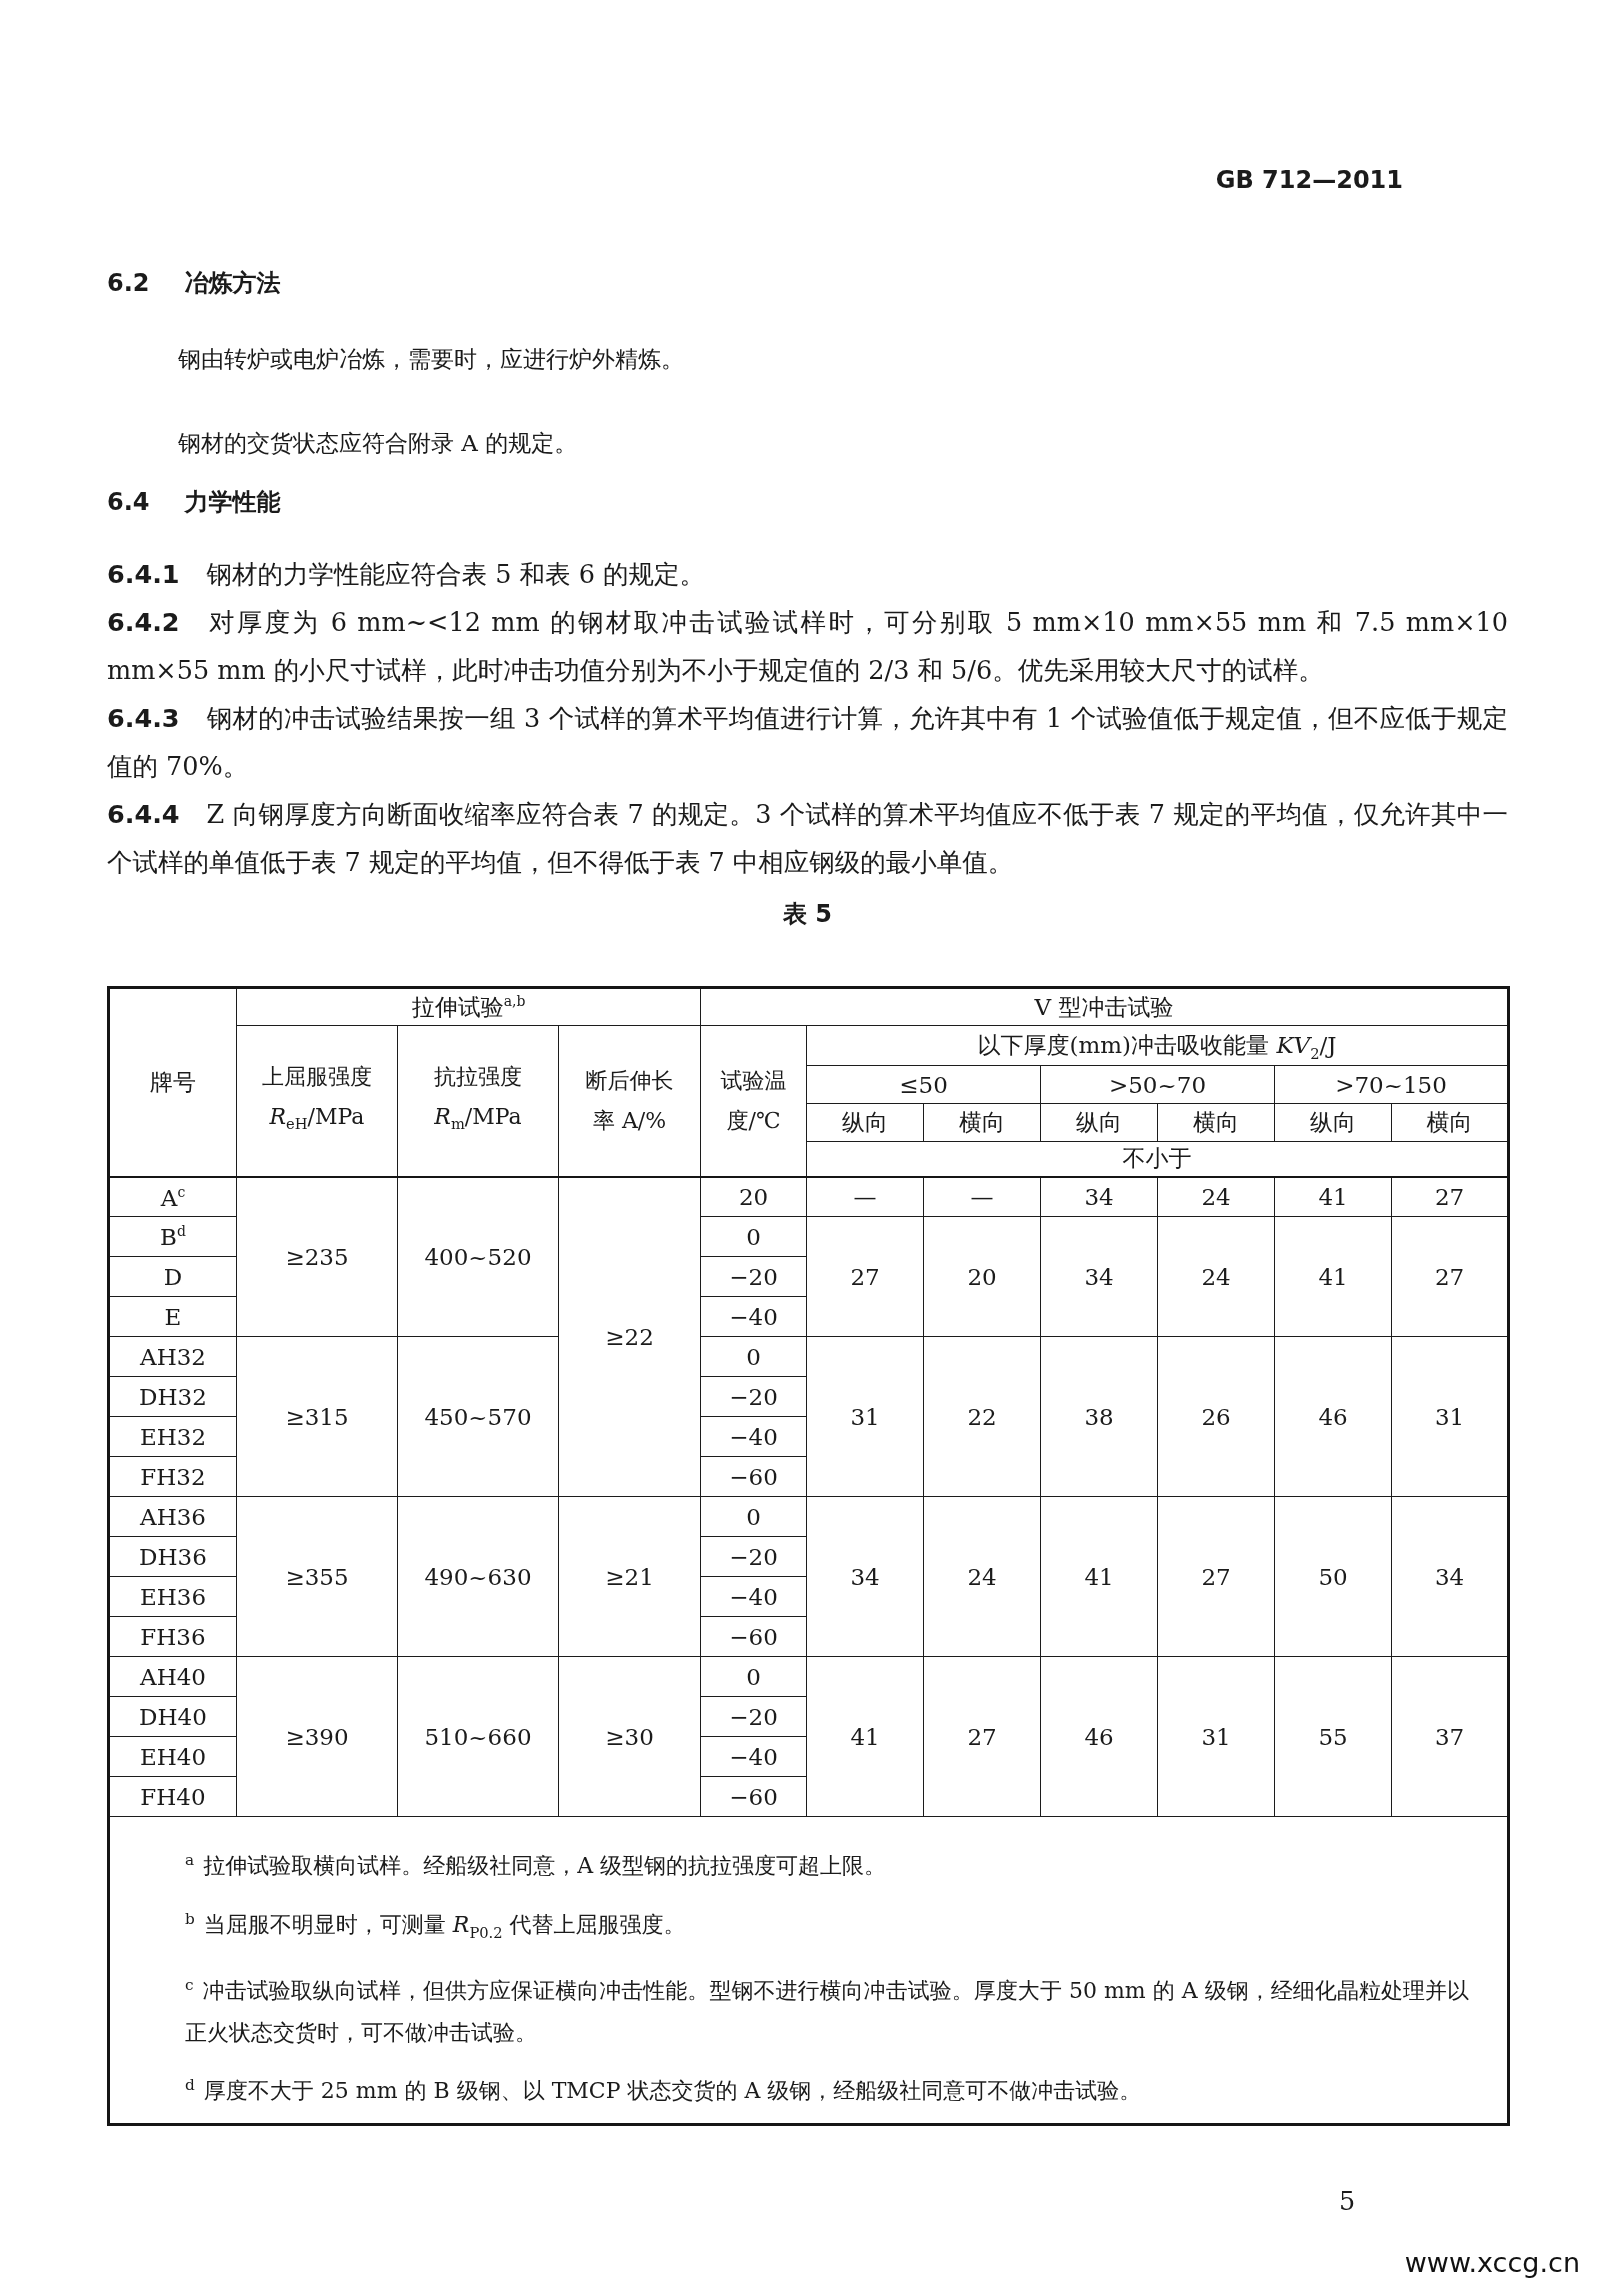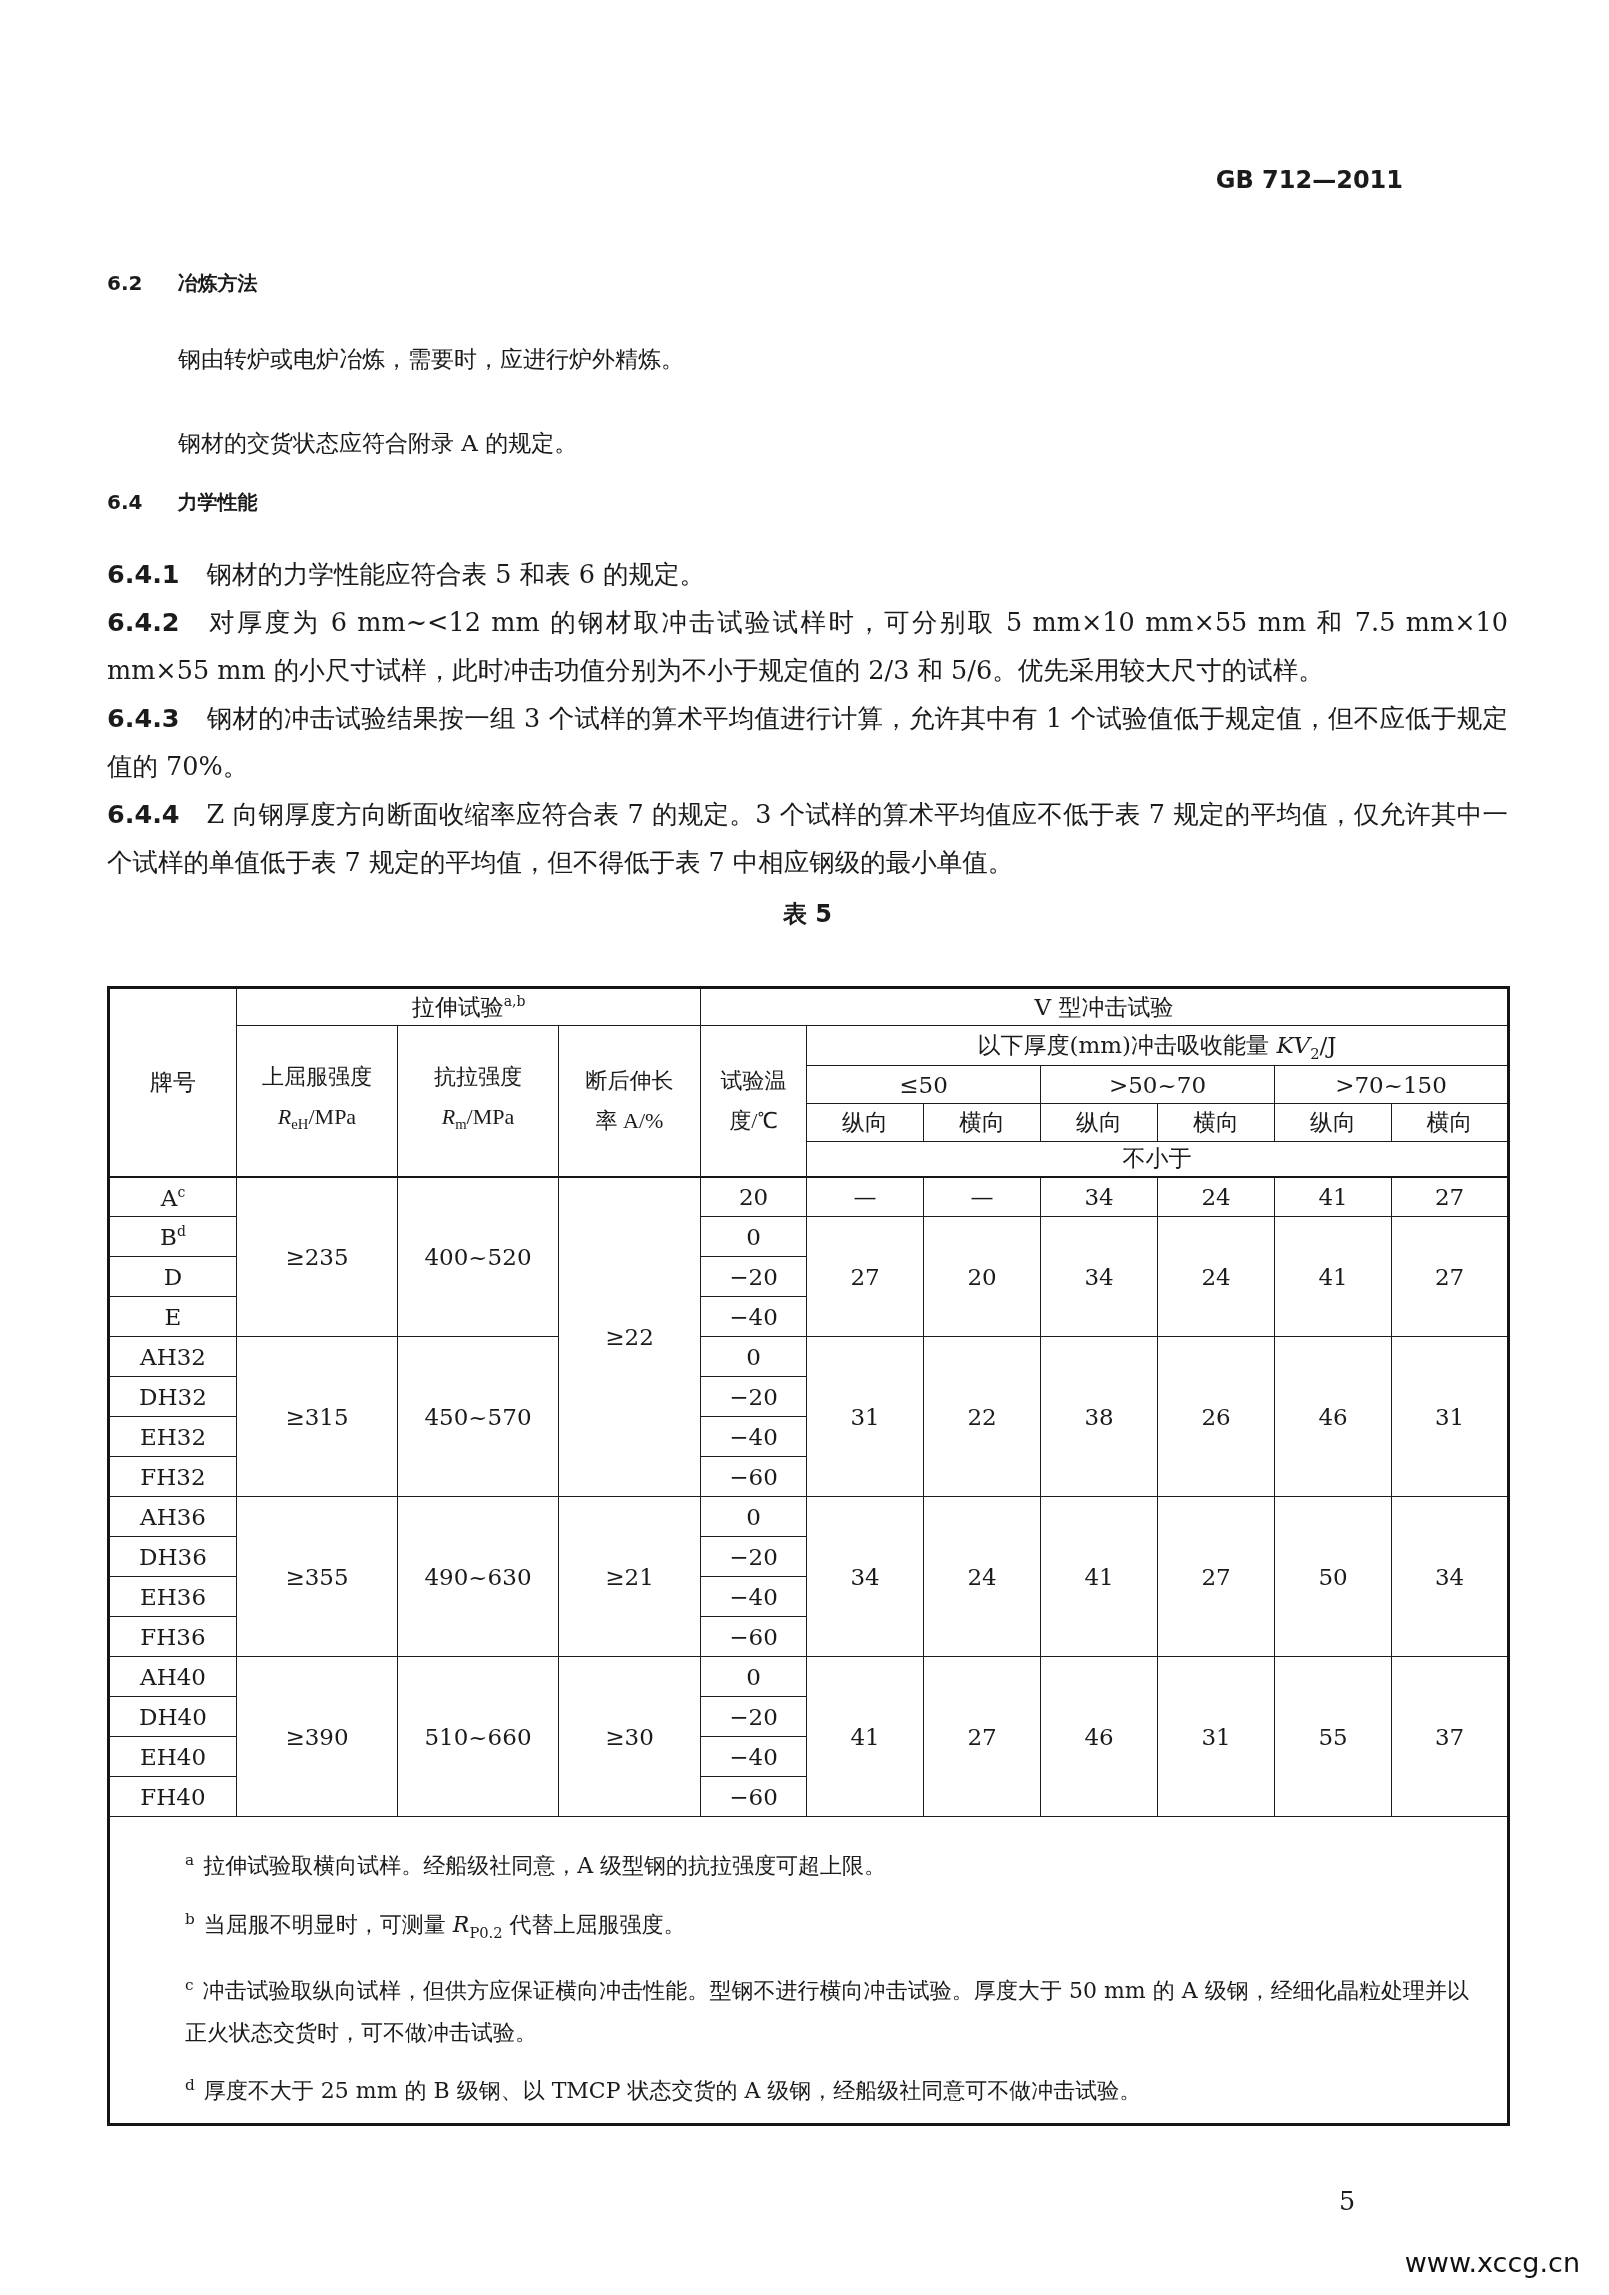--- a/index.html
+++ b/index.html
@@ -19,21 +19,21 @@
     padding-right: 105px;
     font-family: "DejaVu Sans", "Liberation Sans", sans-serif;
     font-weight: bold;
     font-size: 24px;
     line-height: 34px;
   }
 
   .sec-h {
     font-family: "DejaVu Sans", "Liberation Sans", sans-serif;
     font-weight: bold;
-    font-size: 20px;
+    font-size: 24px;
     line-height: 31px;
     margin-top: 20.4px;
   }
   .sec-h.first { margin-top: 71px; }
   .sec-h .num { margin-right: 35px; }
 
   p.body-p {
     margin: 36px 0 0 0;
     font-size: 23px;
     line-height: 48px;
@@ -77,21 +77,21 @@
     font-size: 23px;
     padding: 0;
     overflow: hidden;
   }
   thead tr.h1 { height: 38px; }
   thead tr.h2 { height: 40px; }
   thead tr.h3 { height: 38px; }
   thead tr.h4 { height: 38px; padding-left: 12px; }
   thead tr.h5 { height: 35px; }
   thead th { font-size: 22px; }
-  thead .two-line div { line-height: 40px; font-size: 22px; font-family: Liberation Serif, serif; }
+  thead .two-line div { line-height: 40px; font-size: 22px; }
   tbody tr { height: 40px; }
   tbody tr.first-body td { border-top: 2.6px solid #151515; }
   tbody tr.grp td { border-top: 1.9px solid #151515; text-align: center; }
   sup { font-size: 14px; }
   sub { font-size: 14.7px; }
   i.sym { font-style: italic; }
 
   tr.fnrow td {
     border-top: 1.9px solid #151515;
     text-align: left;

